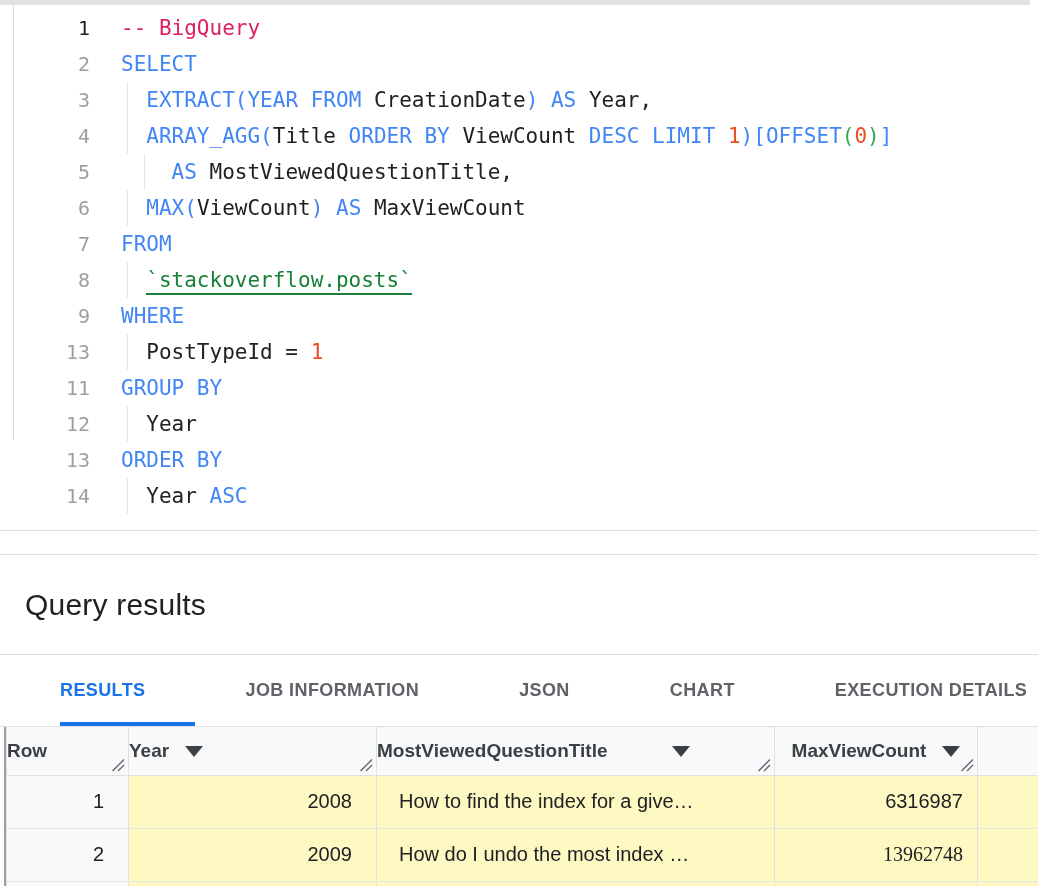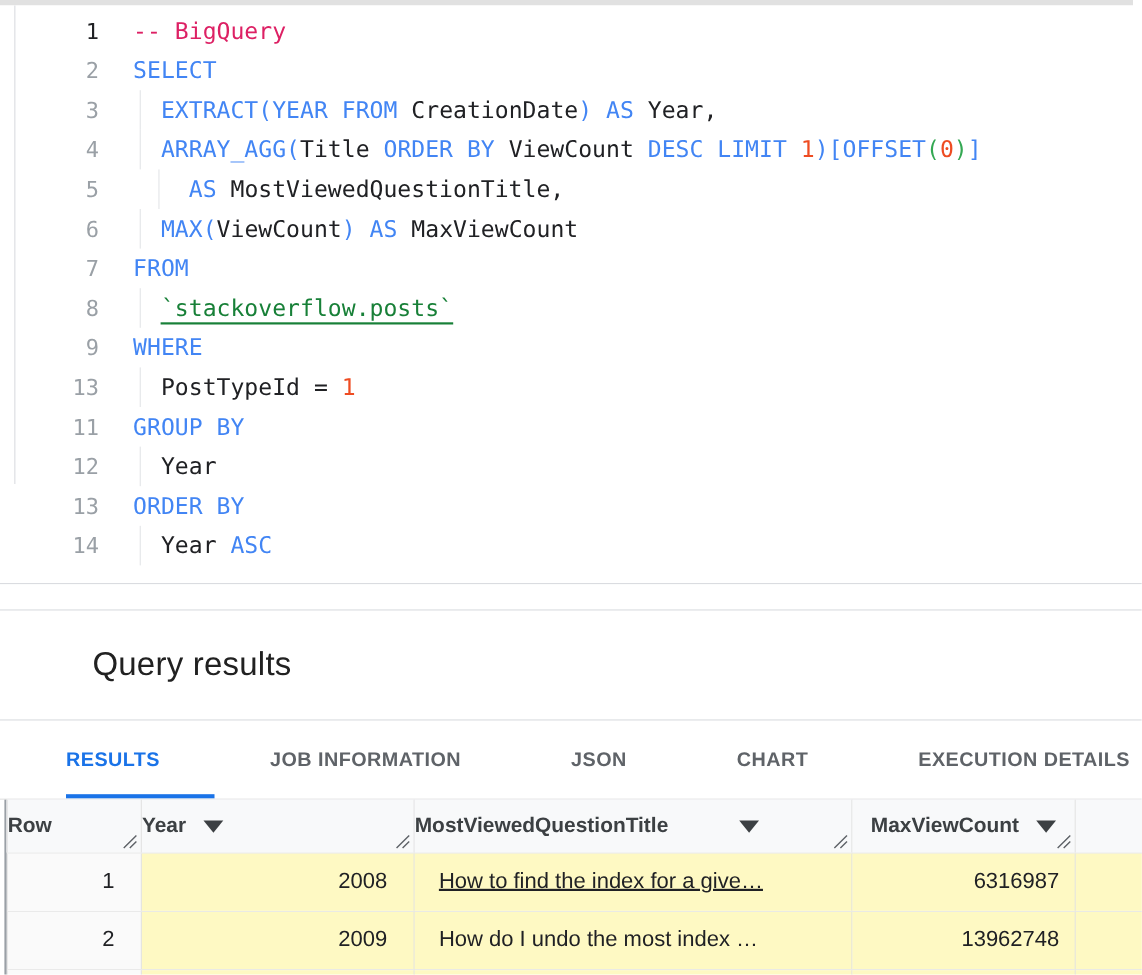--- a/index.html
+++ b/index.html
@@ -24,21 +24,21 @@
   .t-com { color:var(--c-com); }
   .t-b1  { color:var(--c-b1); }
   .t-b2  { color:var(--c-b2); }
   .t-ref { color:var(--c-ref); border-bottom:2px solid var(--c-ref); padding-bottom:1px; cursor:pointer; }
 
   .panel-gap { height:23px; background:#fff; }
 
   
   .results { border-top:1px solid #dadce0; }
   .results-header { height:100px; border-bottom:1px solid #dadce0; display:flex; align-items:center; }
-  .results-title { font-size:30px; font-weight:400; color:#212121; padding-left:84px; letter-spacing:.2px; }
+  .results-title { font-size:30px; font-weight:400; color:#212121; padding-left:25px; letter-spacing:.2px; }
 
   .tabbar { height:72px; border-bottom:1px solid #e0e0e0; display:flex; align-items:stretch;
     padding-left:60px; white-space:nowrap; overflow:hidden; width:1038px; }
   .tab { position:relative; display:flex; align-items:center; padding:0 50px; cursor:pointer;
     color:var(--c-tab); font-size:18px; font-weight:bold; letter-spacing:.4px; }
   .tab:first-child { padding-left:0; }
   .tab.active { color:var(--c-tabact); }
   .tab.active::after { content:""; position:absolute; left:0; right:0; bottom:0; height:4px;
     background:var(--c-tabact); }
 
@@ -140,29 +140,29 @@
           <span class="sort-arrow"></span>
           <svg class="grip" width="15" height="15" viewBox="0 0 15 15">
             <path d="M2.5 14 L14 2.5 M8 14 L14 8" stroke="#5f6368" stroke-width="1.3" fill="none"></path>
           </svg>
         </div>
         <div class="th" style="width: 80px;"></div>
       </div>
       <div class="tr">
         <div class="td al-r td-rownum" style="width: 123px;">1</div>
         <div class="td al-r" style="width: 248px;">2008</div>
-        <div class="td al-l" style="width: 398px; text-decoration: underline;">How to find the index for a give…</div>
+        <div class="td al-l" style="width: 398px;">How to find the index for a give…</div>
         <div class="td al-r td-max" style="width: 203px;">6316987</div>
         <div class="td" style="width: 80px;"></div>
       </div>
       <div class="tr">
         <div class="td al-r td-rownum" style="width: 123px;">2</div>
         <div class="td al-r" style="width: 248px;">2009</div>
         <div class="td al-l" style="width: 398px;">How do I undo the most index …</div>
-        <div class="td al-r td-max" style="width: 203px;">13962748</div>
+        <div class="td al-r td-max" style="width: 203px; font-family: Liberation Serif, serif;">13962748</div>
         <div class="td" style="width: 80px;"></div>
       </div>
       <div class="tr tr-partial">
         <div class="td td-rownum" style="width: 123px;"></div>
         <div class="td" style="width: 248px;"></div>
         <div class="td" style="width: 398px;"></div>
         <div class="td" style="width: 203px;"></div>
         <div class="td" style="width: 80px;"></div>
       </div>
     </div>

